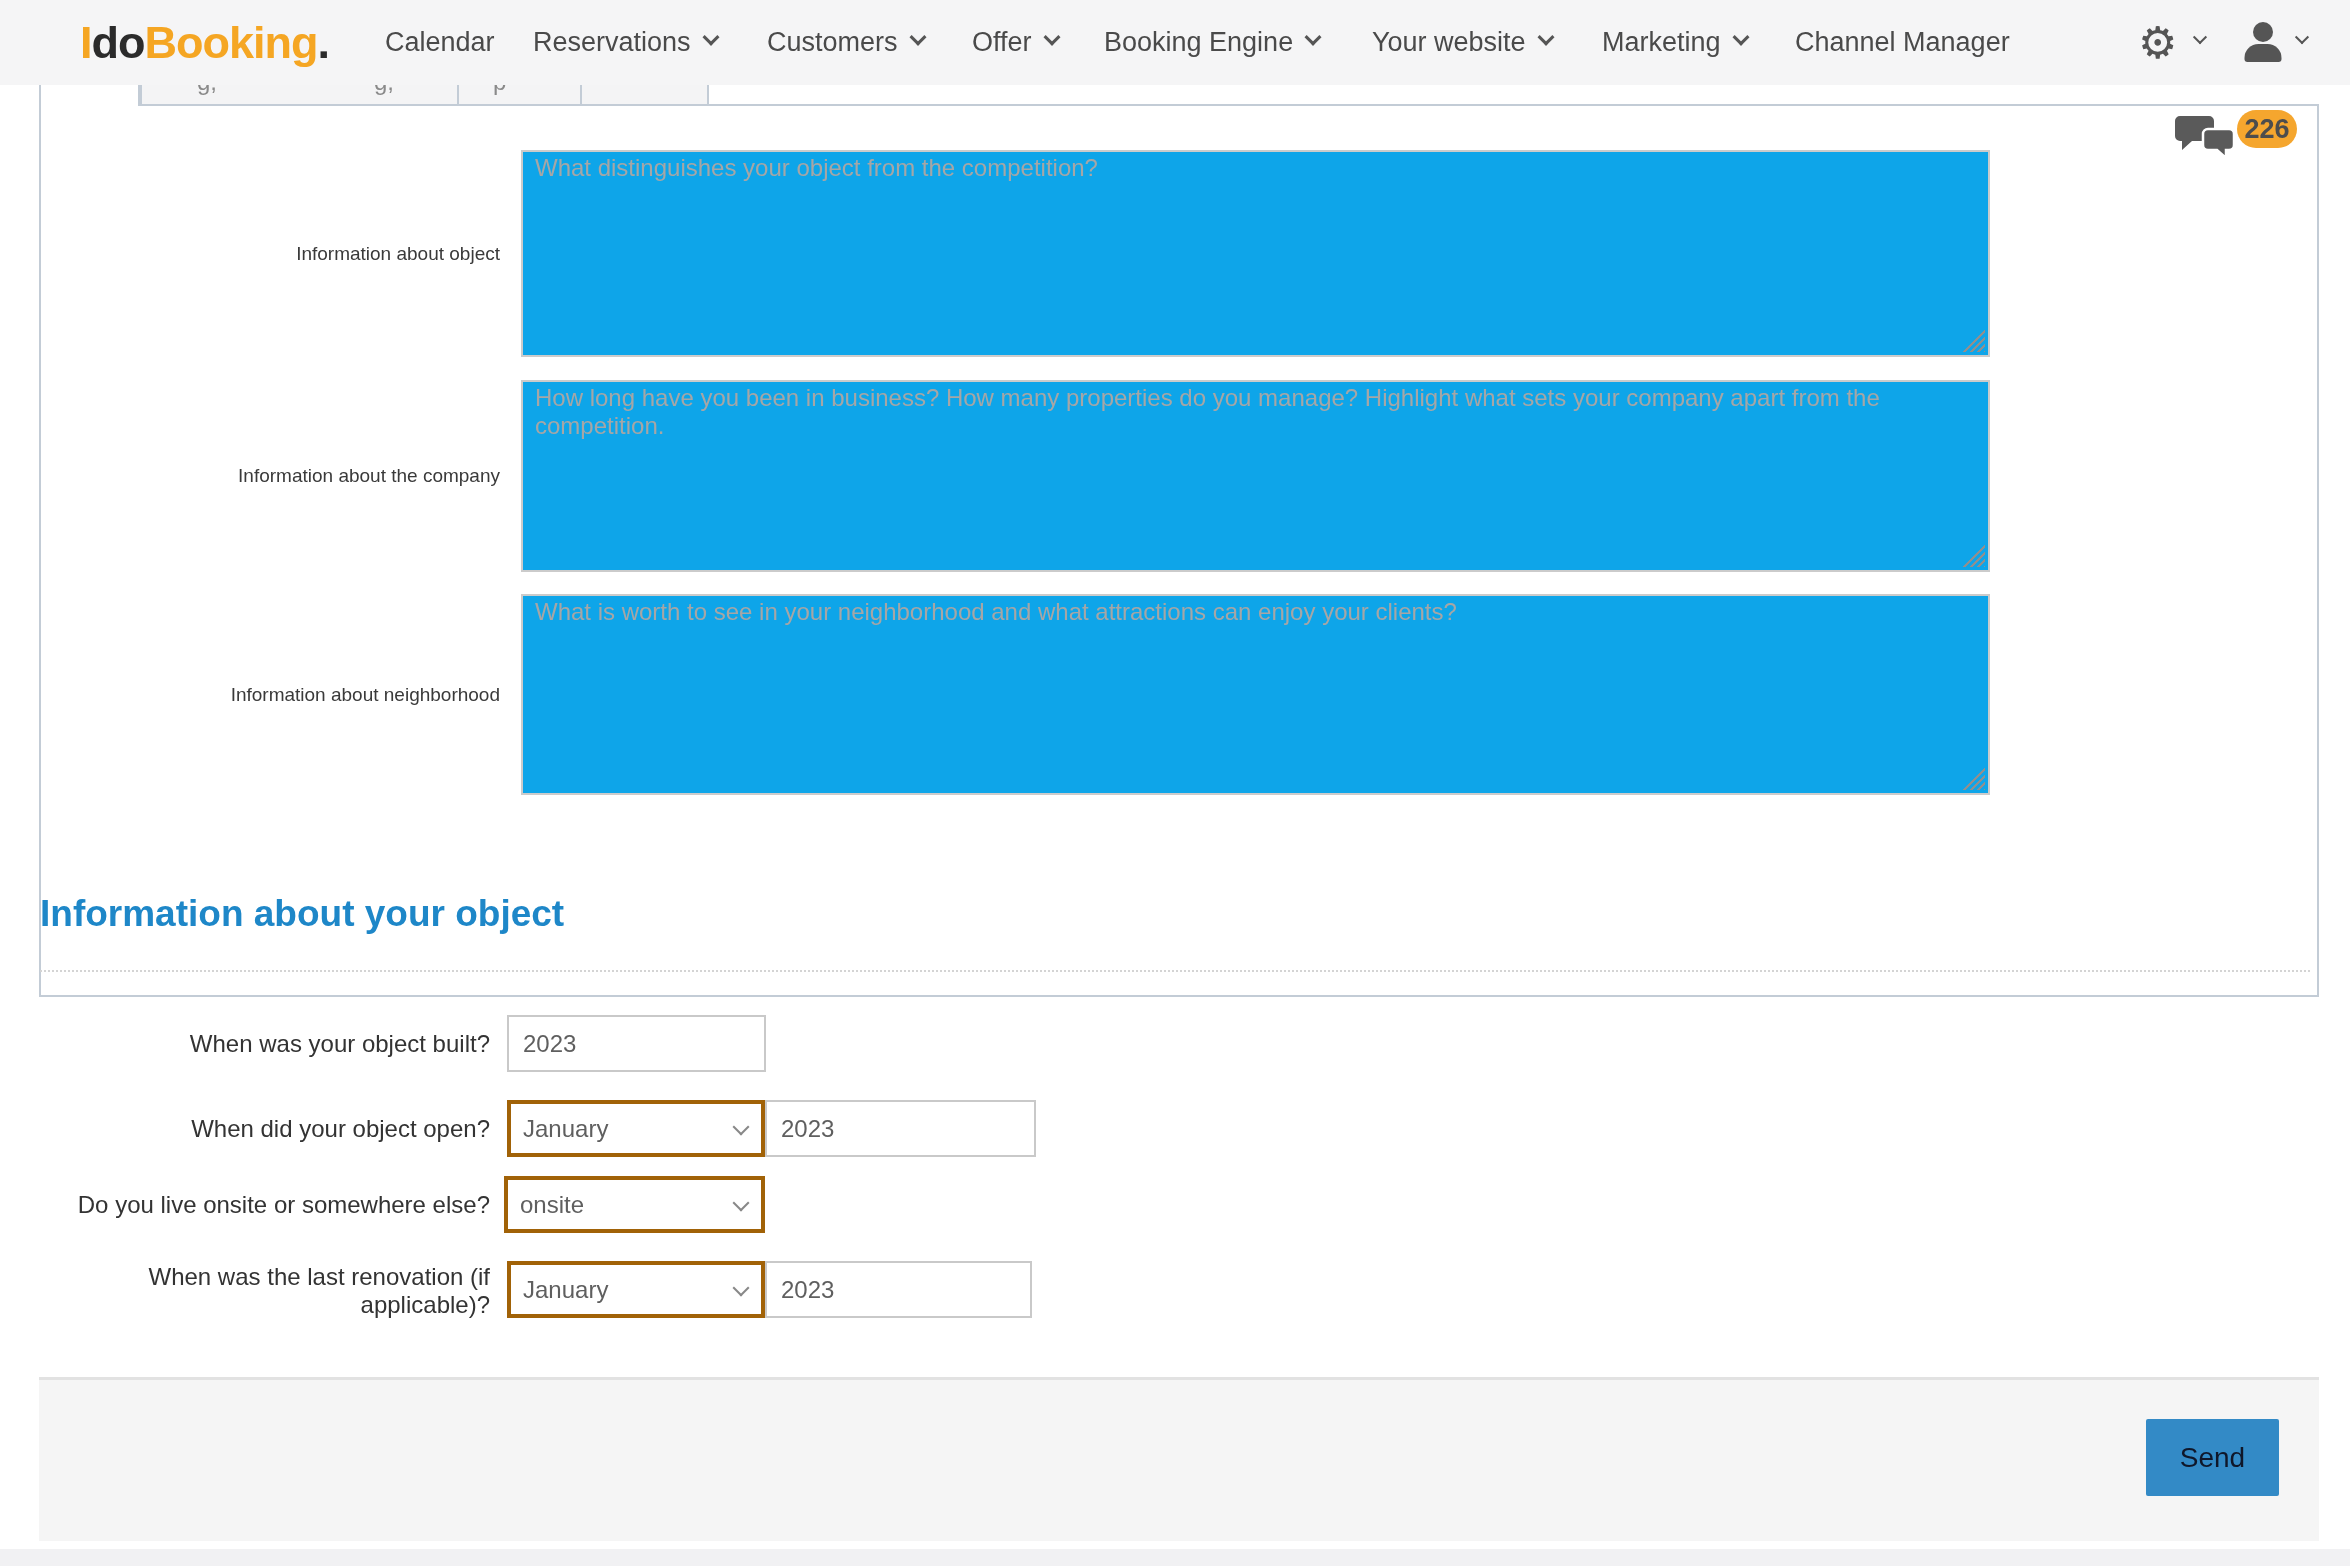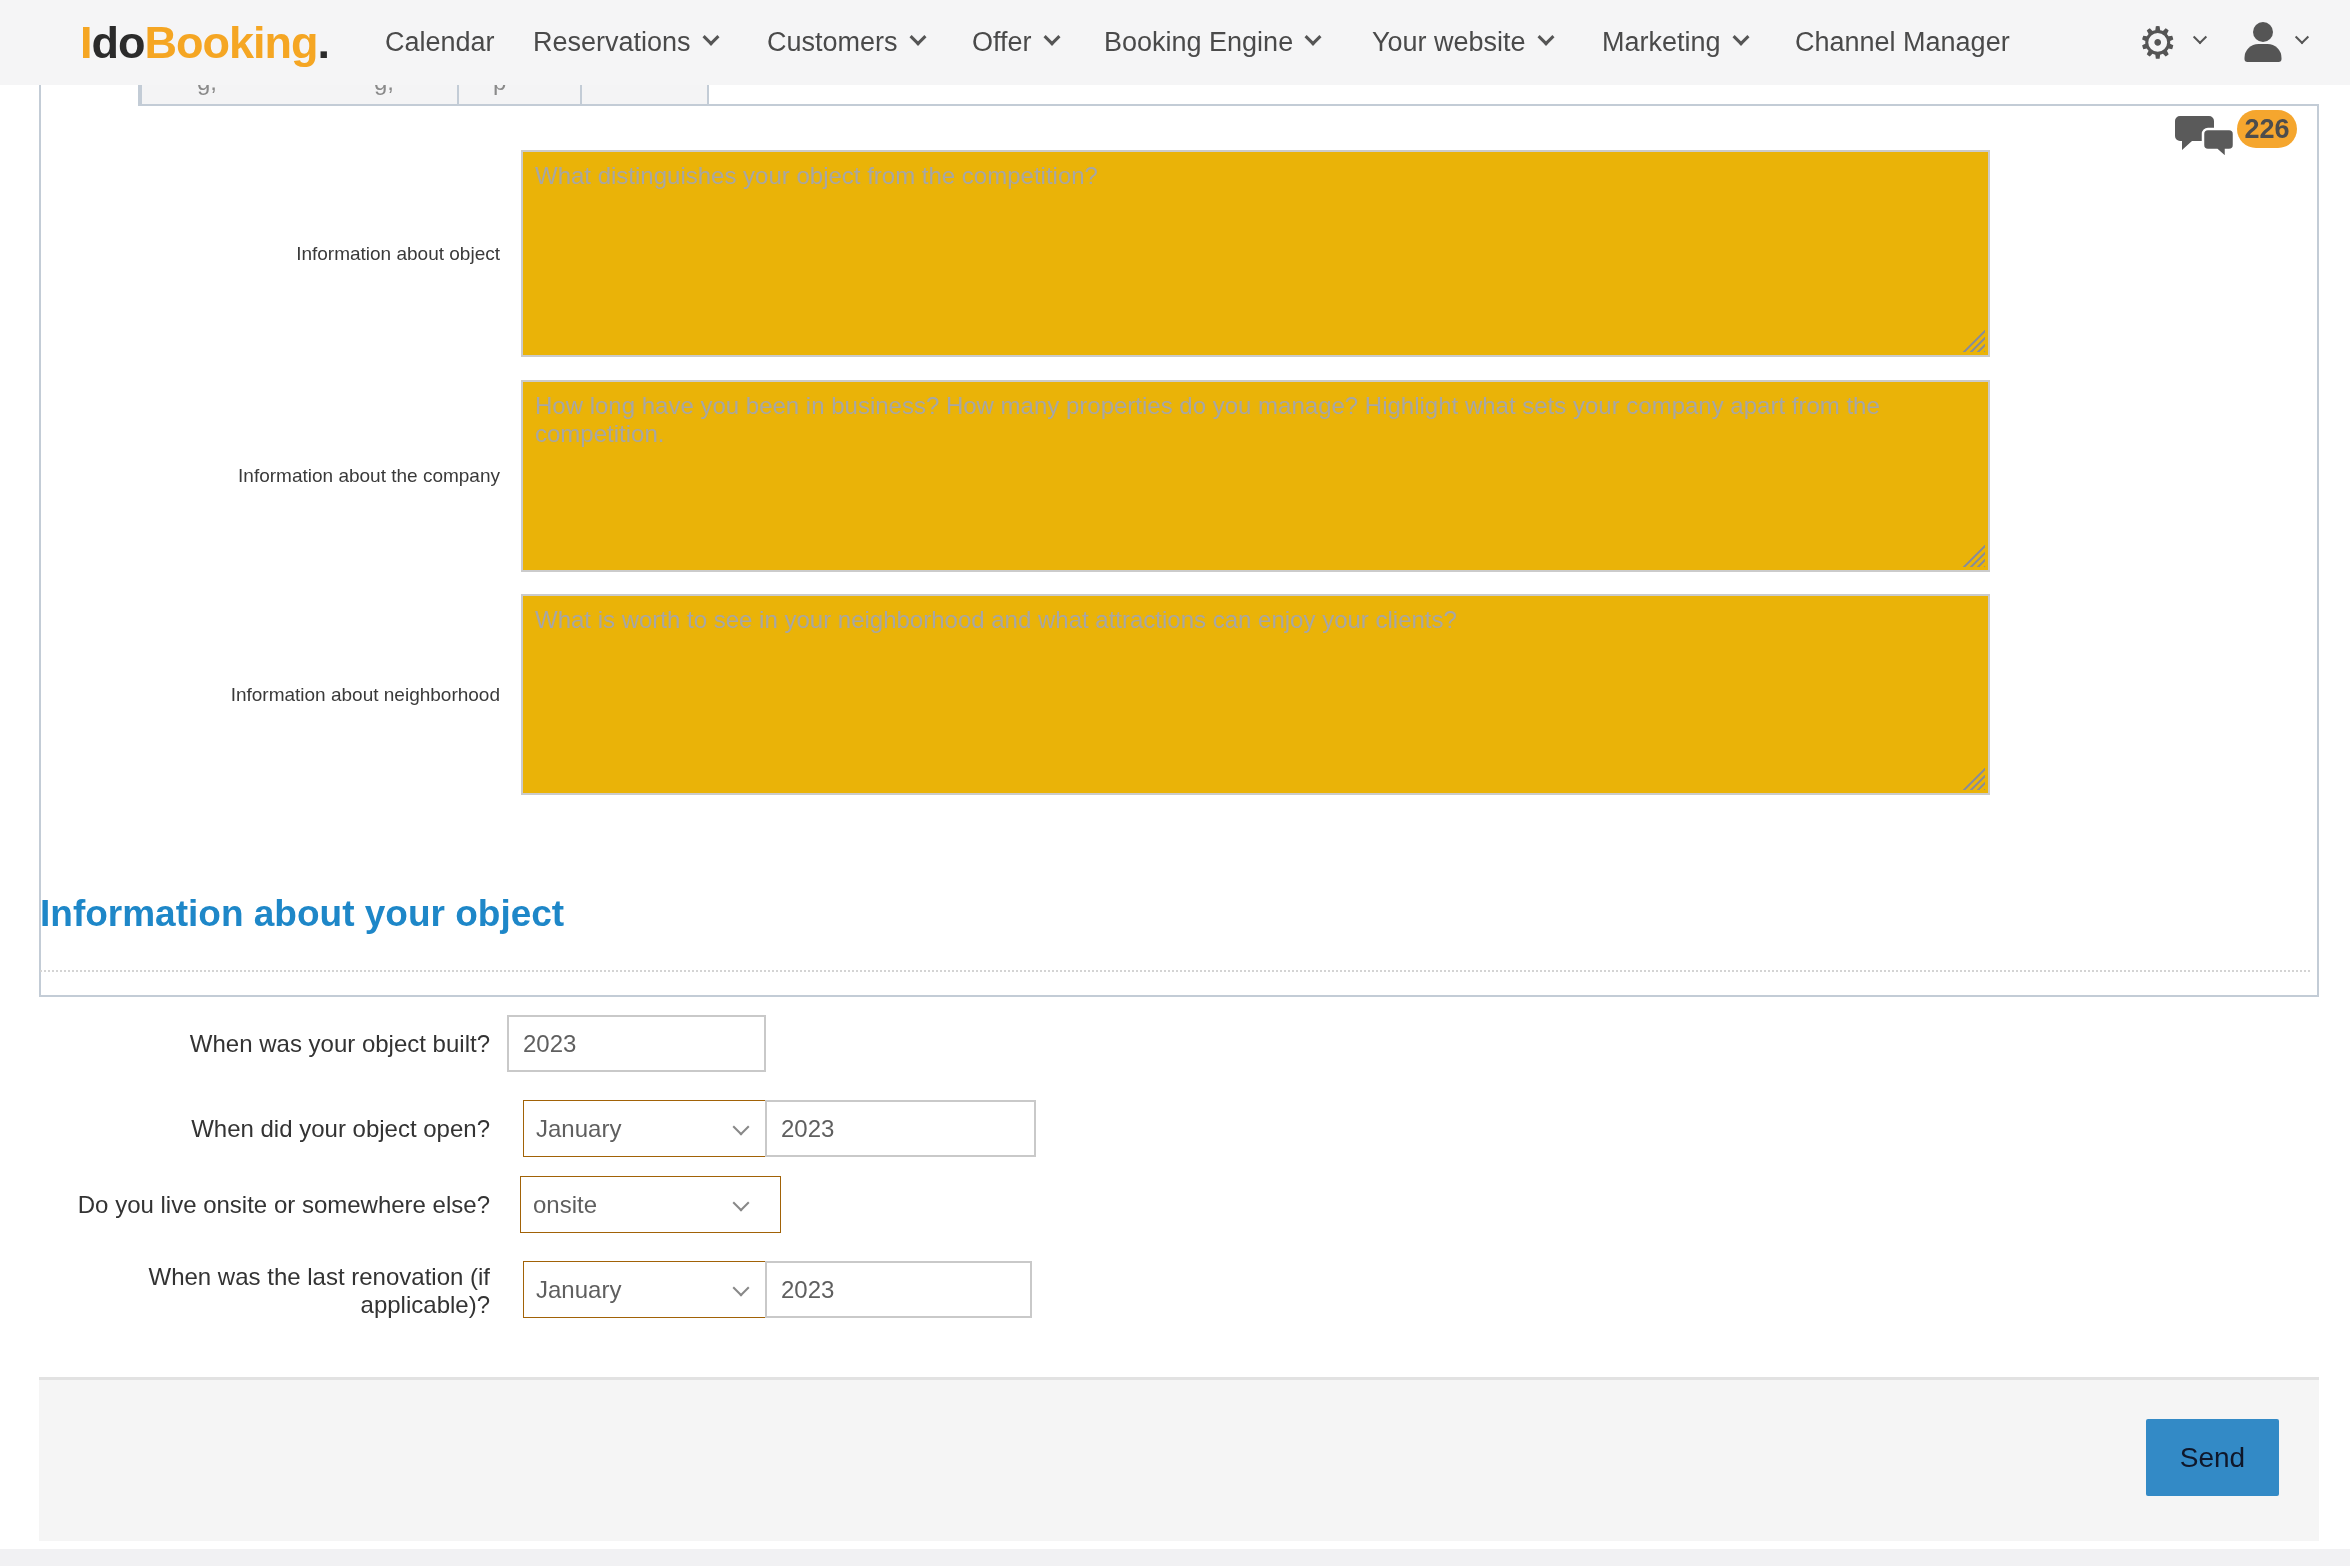--- a/index.html
+++ b/index.html
@@ -47,22 +47,22 @@
   .p-label { position:absolute; left:0; width:459px; display:flex; align-items:center;
              justify-content:flex-end; font-size:19px; color:#3a3a3a; text-align:right; }
   .lab-1 { top:44px;  height:207px; }
   .lab-2 { top:274px; height:192px; }
   .lab-3 { top:488px; height:201px;padding-left:36px; }
   .ta-wrap { position:absolute; left:480px; width:1469px; }
   .ta-1 { top:44px;  height:207px; }
   .ta-2 { top:274px; height:192px; }
   .ta-3 { top:488px; height:201px; }
   .ta-wrap textarea { width:100%; height:100%; resize:none; border:2px solid #cbcbcb;
-                      background:#eab308; font-family:"Liberation Sans", sans-serif;
-                      font-size:24px; color:#444; padding:10px 12px; outline:none; }
+                      background:#0ea5e9; font-family:"Liberation Sans", sans-serif;
+                      font-size:24px; color:#444; padding:2px 12px; outline:none; }
   .ta-wrap textarea::placeholder { color:#a6a6a6; opacity:1; }
   .resize-handle { position:absolute; right:5px; bottom:5px; width:24px; height:24px; pointer-events:none;
                    background:repeating-linear-gradient(135deg,transparent 0 3px,#8f8f8f 3px 5px);
                    clip-path:polygon(100% 0,100% 100%,0 100%); }
 
   
   .section-heading { position:absolute; left:40px; top:893px; font-size:37px; color:#1e87c8; }
   .dotted-divider { position:absolute; left:40px; top:970px; width:2270px;
                     border-top:2px dotted #d4d4d4; }
   .f-label { position:absolute; left:0; width:490px; display:flex; align-items:center;
@@ -76,23 +76,23 @@
                 font-family:"Liberation Sans", sans-serif; font-size:24px; color:#5f5f5f;
                 padding:0 14px; outline:none; }
   .in-a { left:507px; top:1015px; width:259px; }
   .in-b { left:765px; top:1100px; width:271px; }
   .in-d { left:765px; top:1261px; width:267px; }
   .select-wrap { position:absolute; height:57px; }
   .sel-b { left:507px; top:1100px; width:258px; }
   .sel-c { left:504px; top:1176px; width:261px; }
   .sel-d { left:507px; top:1261px; width:258px; }
   .select-wrap select { appearance:none; -webkit-appearance:none; width:100%; height:100%;
-                        border:1px solid #a16207; border-radius:0; background:#fff;
+                        border:4px solid #a16207; border-radius:0; background:#fff;
                         font-family:"Liberation Sans", sans-serif; font-size:24px; color:#5f5f5f;
-                        padding:0 40px 0 12px; outline:none;margin-left:16px; }
+                        padding:0 40px 0 12px; outline:none; }
   .select-wrap::after { content:""; position:absolute; right:18px; top:50%; margin-top:-8px;
                         width:10px; height:10px; border-right:2px solid #888;
                         border-bottom:2px solid #888; transform:rotate(45deg); pointer-events:none; }
 
   
   .footer-bar { position:absolute; left:39px; top:1377px; width:2280px; height:164px;
                 background:#f5f5f5; border-top:3px solid #e2e2e2; }
   .send-btn { position:absolute; right:40px; top:39px; width:133px; height:77px;
               background:#338ac6; color:#0f172a; font-family:"Liberation Sans", sans-serif;
               font-size:28px; border:none; border-radius:2px; cursor:pointer; }

